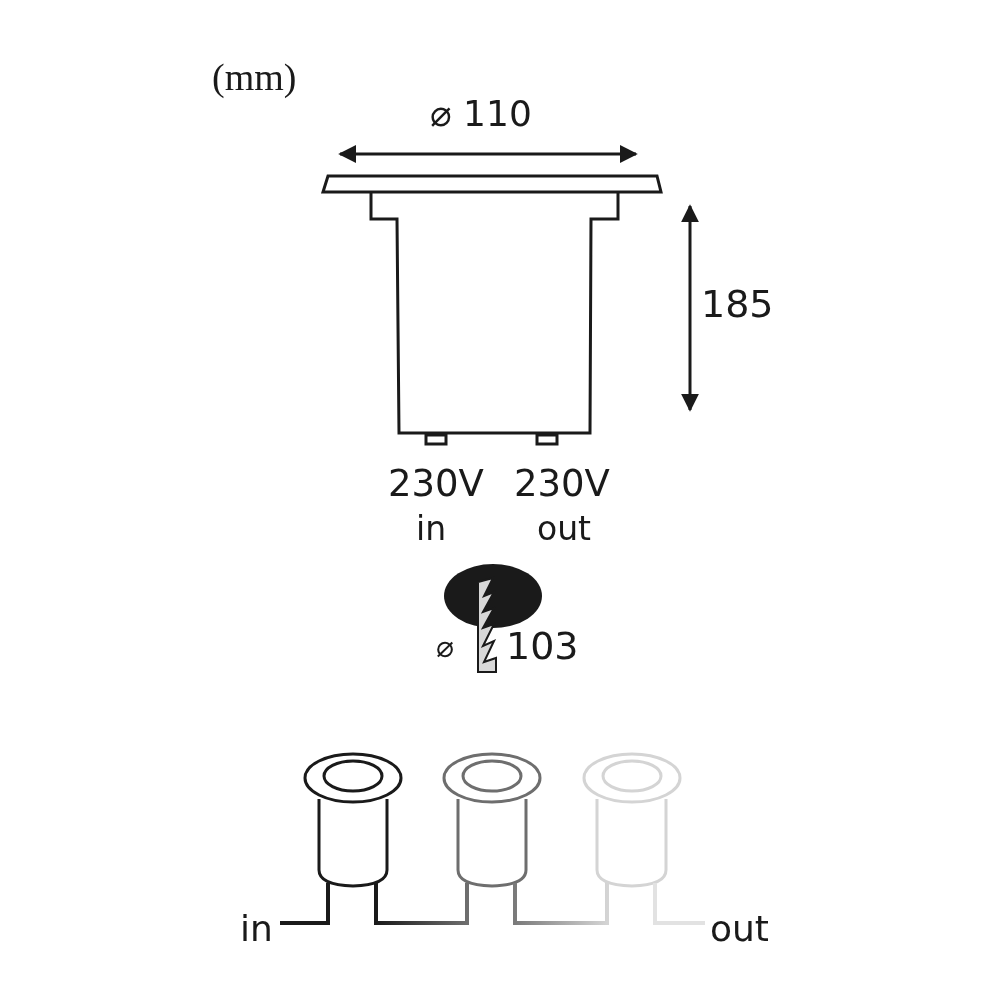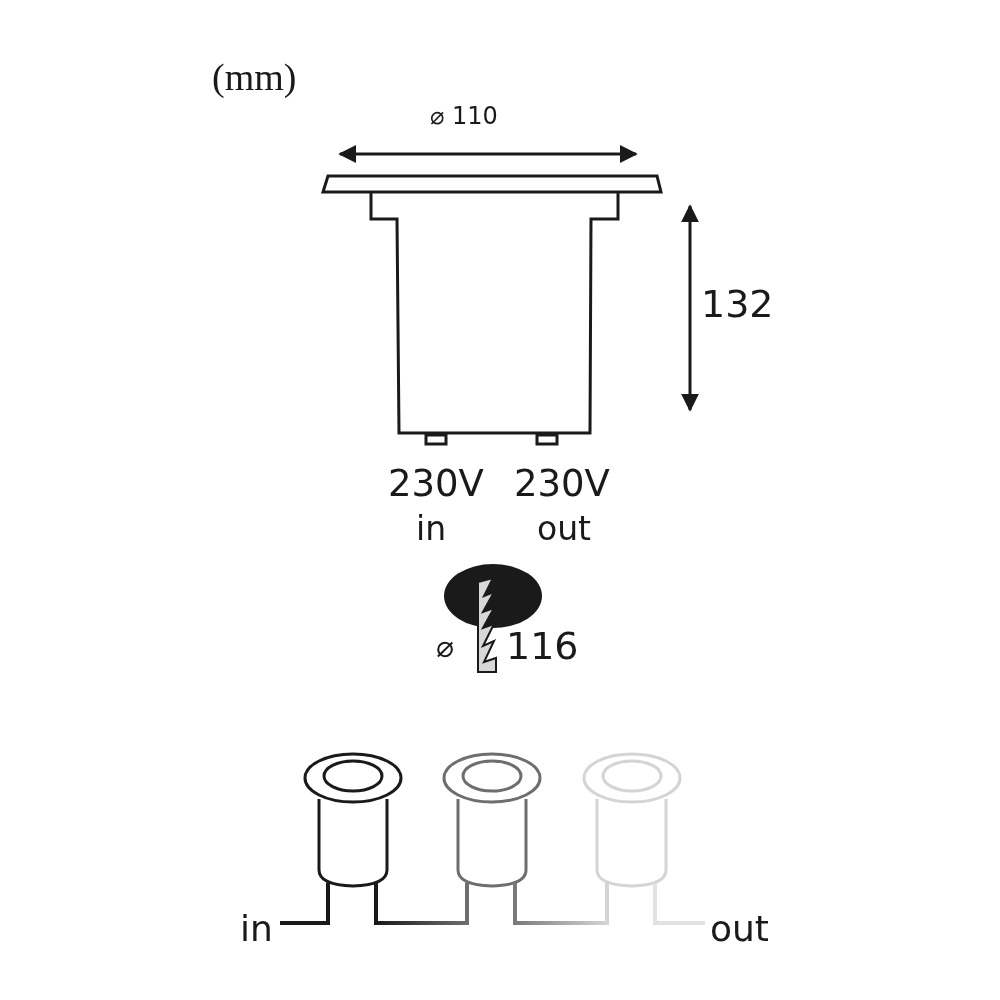--- a/index.html
+++ b/index.html
@@ -67,22 +67,22 @@
     </g>
 
     <path d="M280,923 L328,923 L328,883" stroke="#1a1a1a" stroke-width="4"></path>
     <path d="M376,883 L376,923 L467,923 L467,883" stroke="url(#wire1)" stroke-width="4"></path>
     <path d="M515,883 L515,923 L607,923 L607,883" stroke="url(#wire2)" stroke-width="4"></path>
     <path d="M655,883 L655,923 L705,923" stroke="#e2e2e2" stroke-width="4"></path>
   </g>
 </svg>
 
 <div class="lbl" style="left:212px;top:58px;font-size:38px;font-family:Liberation Serif, serif;">(mm)</div>
-<div class="lbl" style="left:430px;top:104px;font-size:24px;">⌀ 110</div>
-<div class="lbl" style="left:701px;top:285px;font-size:38px;">132</div>
+<div class="lbl" style="left:430px;top:96px;font-size:36px;">⌀ 110</div>
+<div class="lbl" style="left:701px;top:285px;font-size:38px;">185</div>
 <div class="lbl" style="left:388px;top:465px;font-size:37px;">230V</div>
 <div class="lbl" style="left:416px;top:512px;font-size:33px;">in</div>
 <div class="lbl" style="left:514px;top:465px;font-size:37px;">230V</div>
 <div class="lbl" style="left:537px;top:512px;font-size:33px;">out</div>
 <div class="lbl" style="left:436px;top:632px;font-size:30px;">⌀</div>
-<div class="lbl" style="left:506px;top:627px;font-size:38px;">116</div>
+<div class="lbl" style="left:506px;top:627px;font-size:38px;">103</div>
 <div class="lbl" style="left:240px;top:911px;font-size:36px;">in</div>
 <div class="lbl" style="left:710px;top:911px;font-size:36px;">out</div>
 
 </body></html>

